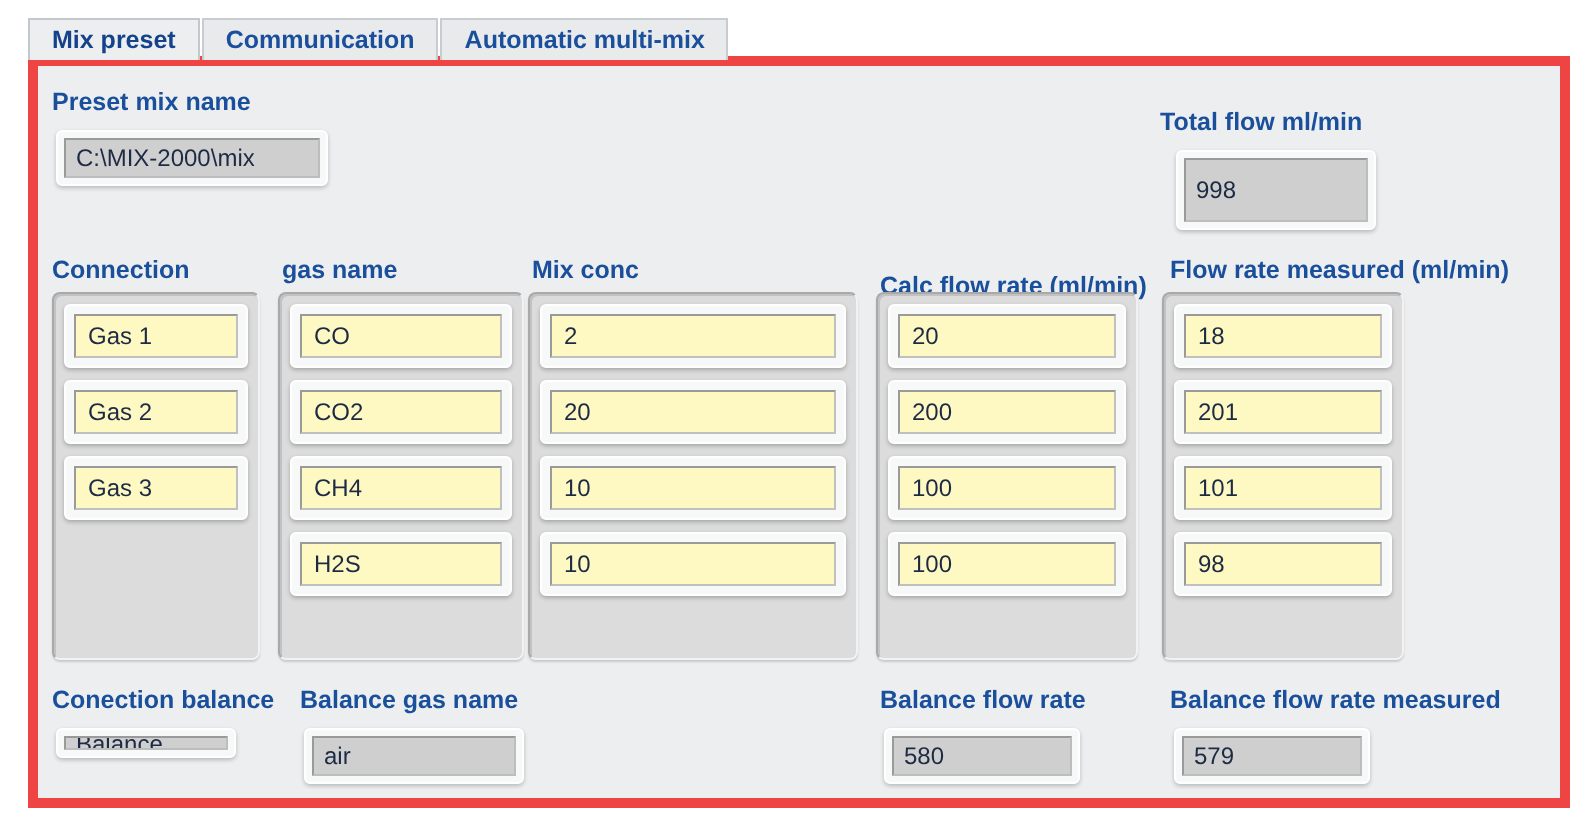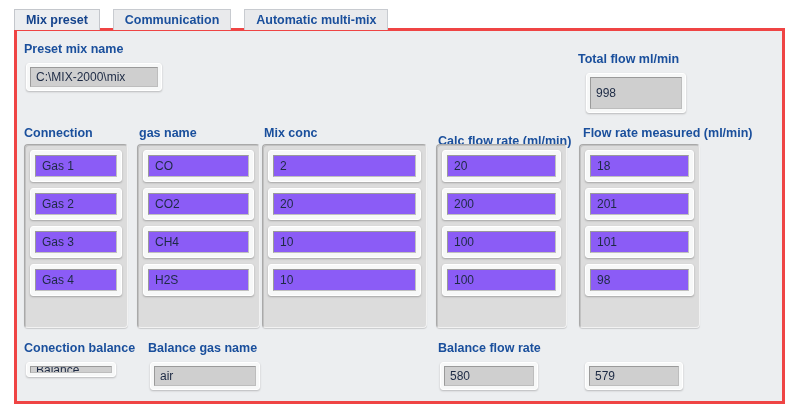--- a/index.html
+++ b/index.html
@@ -34,40 +34,40 @@
     box-sizing: border-box;
     display: flex;
     align-items: center;
     padding: 0 11px;
     font-size: 12.5px;
     font-weight: bold;
     color: #1a4f9c;
     background: #e9eaec;
     border: 1px solid #c8cbd0;
     border-bottom: none;
-    margin-right: 13px;
+    margin-right: 1px;
     white-space: nowrap;
     line-height: 1;
   }
   .tab.active {
     background: #eceef0;
     border-color: #c4c7cc;
     color: #14438c;
   }
 
   
   .panel {
     position: absolute;
     left: 14px;
     top: 28px;
     width: 771px;
     height: 376px;
     box-sizing: border-box;
     background: #eceef0;
-    border: 3px solid #ef4444;
+    border: 5px solid #ef4444;
   }
 
   
   .lbl {
     position: absolute;
     font-size: 12.5px;
     font-weight: bold;
     color: #1a4f9c;
     white-space: nowrap;
     line-height: 1;
@@ -121,21 +121,21 @@
     border: 1px solid #ffffff;
     border-radius: 3px;
     box-shadow: 0 1px 2px rgba(0,0,0,0.25);
     padding: 4px;
   }
   .group .cell:last-child { margin-bottom: 0; }
   .group .cell > .inner {
     box-sizing: border-box;
     width: 100%;
     height: 100%;
-    background: #8b5cf6;
+    background: #fef9c3;
     border: 1px solid #9a9a9a;
     border-right-color: #c0c0c0;
     border-bottom-color: #c0c0c0;
     display: flex;
     align-items: center;
     padding-left: 6px;
     font-size: 12px;
     color: #1d2a44;
     white-space: nowrap;
     overflow: hidden;
@@ -173,23 +173,20 @@
     <div class="group" style="left:7px; top:113px; width:104px; height:184px;">
       <div class="cell">
         <div class="inner">Gas 1</div>
       </div>
       <div class="cell">
         <div class="inner">Gas 2</div>
       </div>
       <div class="cell">
         <div class="inner">Gas 3</div>
       </div>
-      <div class="cell">
-        <div class="inner">Gas 4</div>
-      </div>
     </div>
 
     <div class="group" style="left:120px; top:113px; width:123px; height:184px;">
       <div class="cell">
         <div class="inner">CO</div>
       </div>
       <div class="cell">
         <div class="inner">CO2</div>
       </div>
       <div class="cell">
@@ -241,20 +238,21 @@
         <div class="inner">101</div>
       </div>
       <div class="cell">
         <div class="inner">98</div>
       </div>
     </div>
 
     <div class="lbl" style="left:131px; top:311px;">Balance gas name</div>
     <div class="lbl" style="left:7px; top:311px;">Conection balance</div>
     <div class="lbl" style="left:421px; top:311px;">Balance flow rate</div>
+    <div class="lbl" style="left:566px; top:311px;">Balance flow rate measured</div>
 
     <div class="field" style="left:9px; top:331px; width:90px; height:15px;">
       <div class="inner">Balance</div>
     </div>
     <div class="field" style="left:133px; top:331px; width:110px; height:28px;">
       <div class="inner">air</div>
     </div>
     <div class="field" style="left:423px; top:331px; width:98px; height:28px;">
       <div class="inner">580</div>
     </div>

